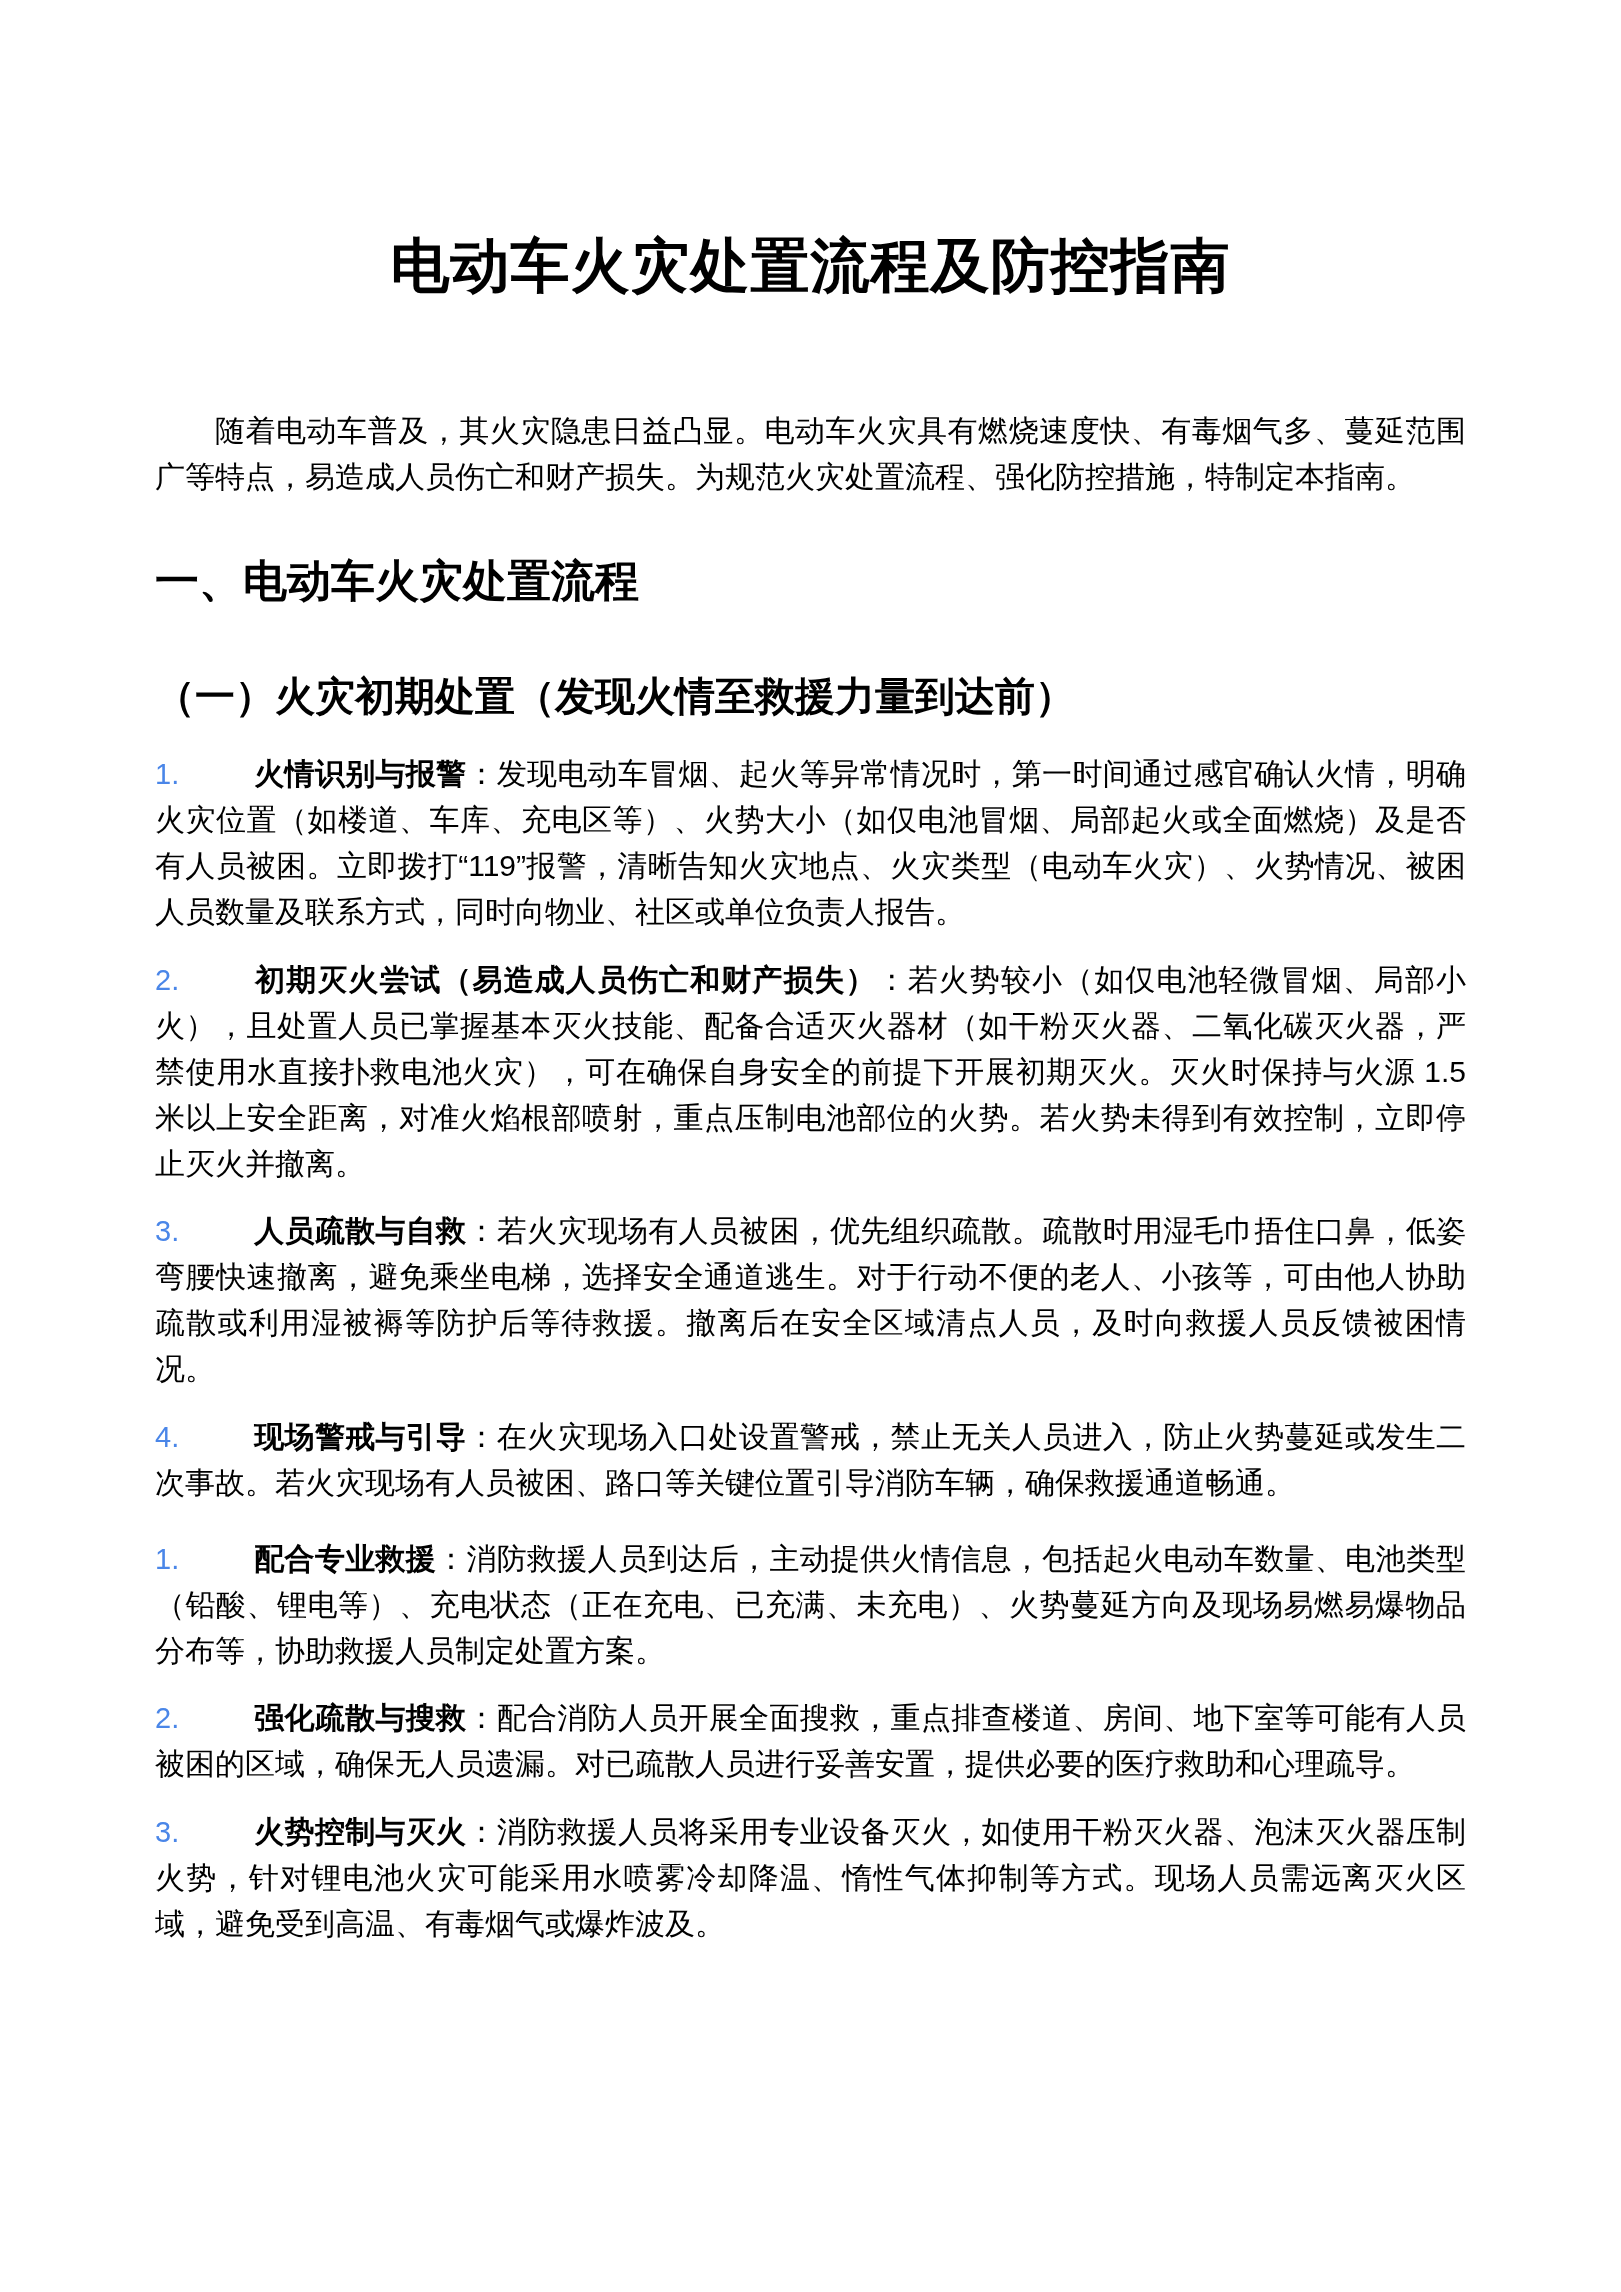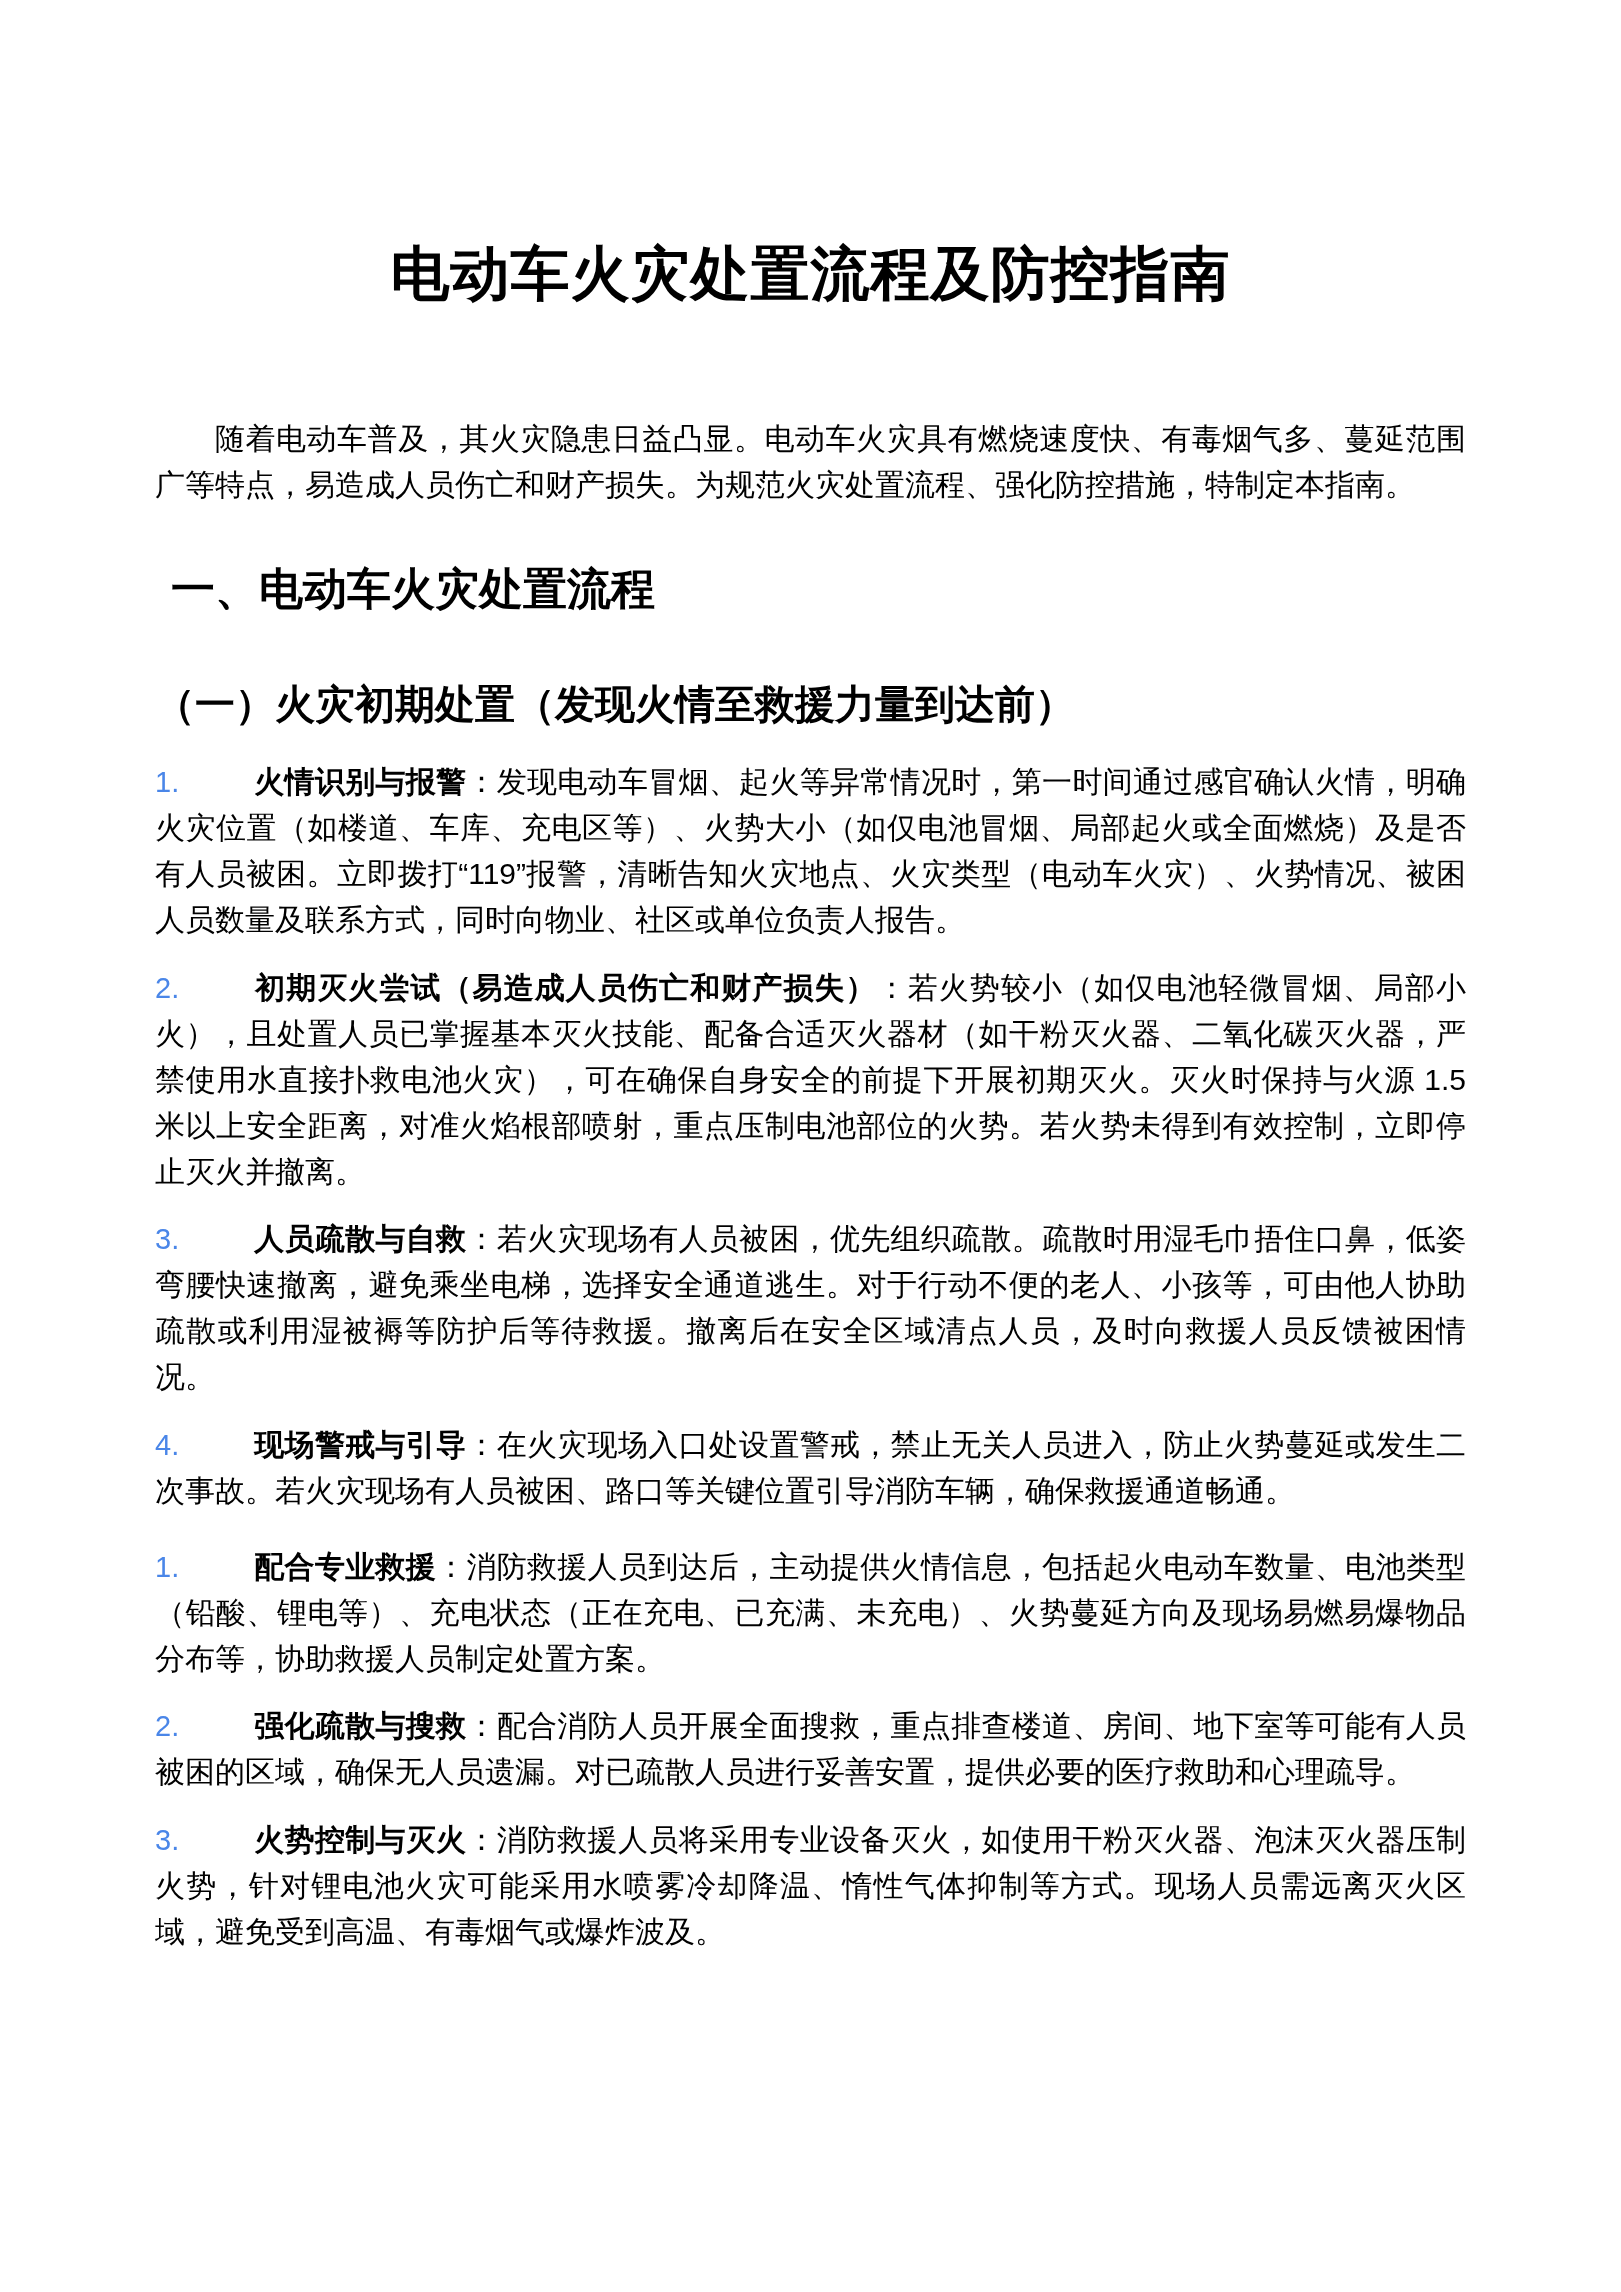--- a/index.html
+++ b/index.html
@@ -10,42 +10,42 @@
   body {
     width: 1621px;
     height: 2293px;
     font-family: "Liberation Sans", sans-serif;
     color: #000000;
   }
   .page {
     box-sizing: border-box;
     width: 1621px;
     height: 2293px;
-    padding: 12px 155px;
+    padding: 4px 155px;
     overflow: hidden;
     background: #ffffff;
   }
   .doc-title {
     margin: 227px 0 0 0;
     font-size: 59px;
     line-height: 71px;
     font-weight: 700;
     text-align: center;
     letter-spacing: 1px;
   }
   .intro {
     margin: 106px 0 0 0;
     font-size: 30px;
     line-height: 46px;
     text-indent: 2em;
     text-align: justify;
     font-family: Liberation Serif, serif;
   }
   .h1 {
-    margin: 53px 0 0 16px;
+    margin: 53px 0 0 0;
     font-size: 44px;
     line-height: 55px;
     font-weight: 700;
   }
   .h2 {
     margin: 64px 0 0 0;
     font-size: 40px;
     line-height: 49px;
     font-weight: 700;
   }

